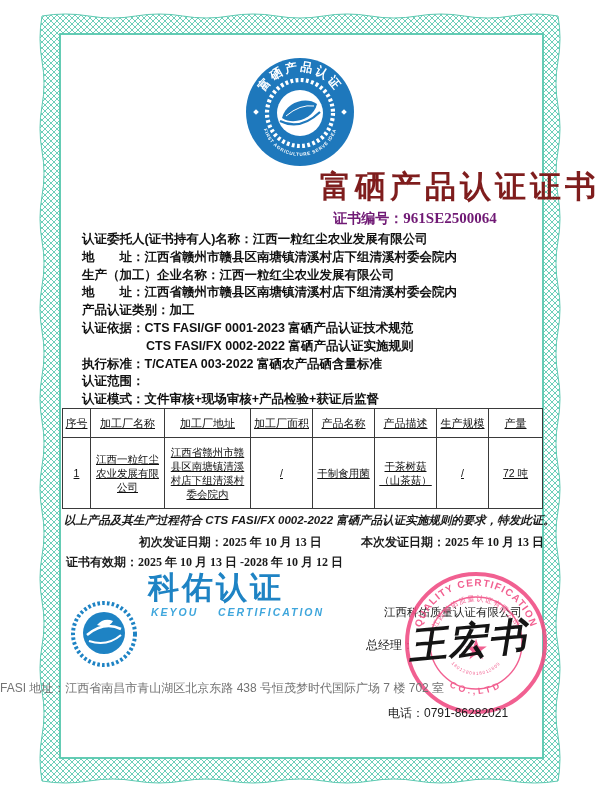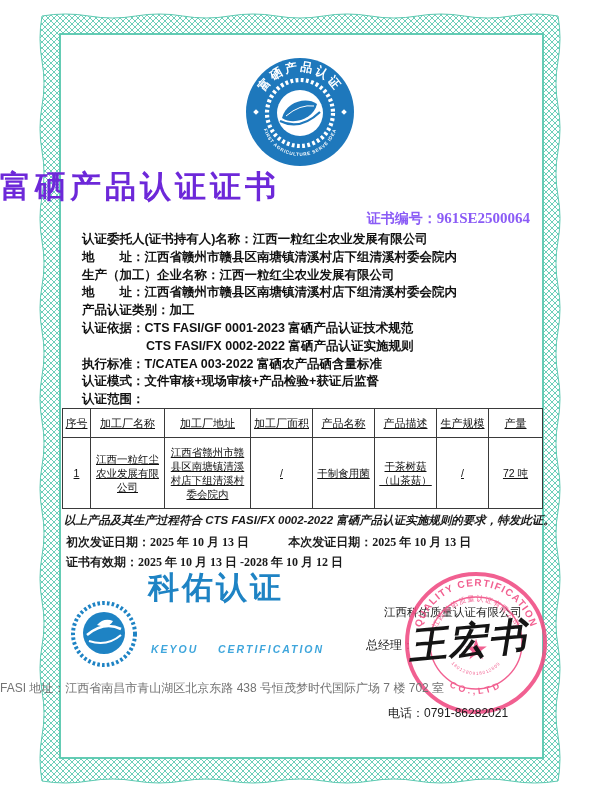--- a/index.html
+++ b/index.html
@@ -4,49 +4,49 @@
 <style>
   html,body{margin:0;padding:0;background:#fff;}
   .page{position:relative;width:600px;height:800px;background:#fff;overflow:hidden;
         font-family:"Liberation Sans",sans-serif;color:#1a1a1a;}
   .abs{position:absolute;}
   svg text{font-family:"Liberation Sans",sans-serif;}
   .ser{font-family:"Liberation Serif",serif;}
   
   #frame{position:absolute;left:0;top:0;}
   
-  .title{position:absolute;left:0;top:166px;width:100%;text-align:left;
-         font-size:31px;font-weight:bold;letter-spacing:4px;color:#6d28d9;}
-  .certno{position:absolute;left:300px;top:210px;width:230px;text-align:right;
-          font-size:14px;font-weight:bold;color:#8b5cf6;}
+  .title{position:absolute;left:0;top:166px;width:100%;text-align:right;
+         font-size:31px;font-weight:bold;letter-spacing:4px;color:#7f1d1d;}
+  .certno{position:absolute;left:300px;top:210px;width:230px;text-align:center;
+          font-size:14px;font-weight:bold;color:#701a75;}
   .certno .ser{font-size:15px;}
   
   .fields{position:absolute;left:66px;top:231px;width:478px;font-size:12.5px;
           font-weight:bold;line-height:17.8px;color:#111;margin-left:16px;}
   .fline{white-space:nowrap;}
   .fline.cont{padding-left:64px;}
   
   table.scope{position:absolute;left:62px;top:408px;width:480px;border-collapse:collapse;
               table-layout:fixed;font-size:10.5px;color:#111;text-decoration:underline;}
   table.scope th,table.scope td{border:1px solid #3a3a3a;text-align:center;
               vertical-align:middle;padding:2px 2px;font-weight:normal;}
   table.scope th{font-size:11px;height:24px;}
   table.scope td{height:66px;line-height:14px;}
   
   .statement{position:absolute;left:64px;top:513px;width:480px;font-size:11.5px;
              font-weight:bold;white-space:nowrap;font-style:italic;}
-  .dates{position:absolute;left:66px;top:534px;width:478px;font-size:12px;font-weight:bold;}
+  .dates{position:absolute;left:66px;top:534px;width:478px;font-size:12px;font-weight:bold;text-align:right;}
   .dates .col2{margin-left:36px;}
   .validity{position:absolute;left:66px;top:554px;font-size:12px;font-weight:bold;}
   .qnote{position:absolute;left:0;top:577px;width:100%;text-align:center;
          font-size:12px;font-weight:bold;}
   
   .logo-cn{position:absolute;left:148px;top:567px;font-size:31px;font-weight:bold;
            letter-spacing:3px;color:var(--c-logo,#1E83C4);}
-  .logo-en{position:absolute;left:151px;top:643px;font-size:10.5px;font-weight:bold;
+  .logo-en{position:absolute;left:151px;top:606px;font-size:10.5px;font-weight:bold;
            font-style:italic;letter-spacing:2px;white-space:pre;color:var(--c-logo_light,#3FA6DC);}
   .issuer-co{position:absolute;left:384px;top:605px;font-size:11.5px;color:#222;}
   .gm{position:absolute;left:366px;top:637px;font-size:12px;color:#222;}
   .seal{position:absolute;left:403px;top:570px;opacity:.88;}
   .signature{position:absolute;left:408px;top:614px;width:160px;font-family:"DejaVu Serif",serif;
              font-size:38px;font-weight:bold;font-style:italic;letter-spacing:2px;
              transform:rotate(-5deg);color:#151515;}
   .fasi{position:absolute;left:0;top:680px;width:100%;text-align:left;font-size:12px;color:#737373;}
   .contact-url{position:absolute;left:118px;top:705px;font-size:12px;color:#1a1a1a;}
   .contact-tel{position:absolute;left:388px;top:705px;font-size:12px;color:#1a1a1a;}
@@ -92,22 +92,22 @@
 
   <div class="fields">
     <div class="fline"><span>认证委托人(证书持有人)名称：</span><span>江西一粒红尘农业发展有限公司</span></div>
     <div class="fline"><span>地　　址：</span><span>江西省赣州市赣县区南塘镇清溪村店下组清溪村委会院内</span></div>
     <div class="fline"><span>生产（加工）企业名称：</span><span>江西一粒红尘农业发展有限公司</span></div>
     <div class="fline"><span>地　　址：</span><span>江西省赣州市赣县区南塘镇清溪村店下组清溪村委会院内</span></div>
     <div class="fline"><span>产品认证类别：</span><span>加工</span></div>
     <div class="fline"><span>认证依据：</span><span>CTS FASI/GF 0001-2023 富硒产品认证技术规范</span></div>
     <div class="fline cont"><span>CTS FASI/FX 0002-2022 富硒产品认证实施规则</span></div>
     <div class="fline"><span>执行标准：</span><span>T/CATEA 003-2022 富硒农产品硒含量标准</span></div>
+    <div class="fline"><span>认证范围：</span><span></span></div>
     <div class="fline"><span>认证模式：</span><span>文件审核+现场审核+产品检验+获证后监督</span></div>
-    <div class="fline"><span>认证范围：</span><span></span></div>
   </div>
 
   <table class="scope">
     <colgroup>
       <col style="width:28px">
         <col style="width:74px">
         <col style="width:86px">
         <col style="width:62px">
       <col style="width:62px">
         <col style="width:62px">

